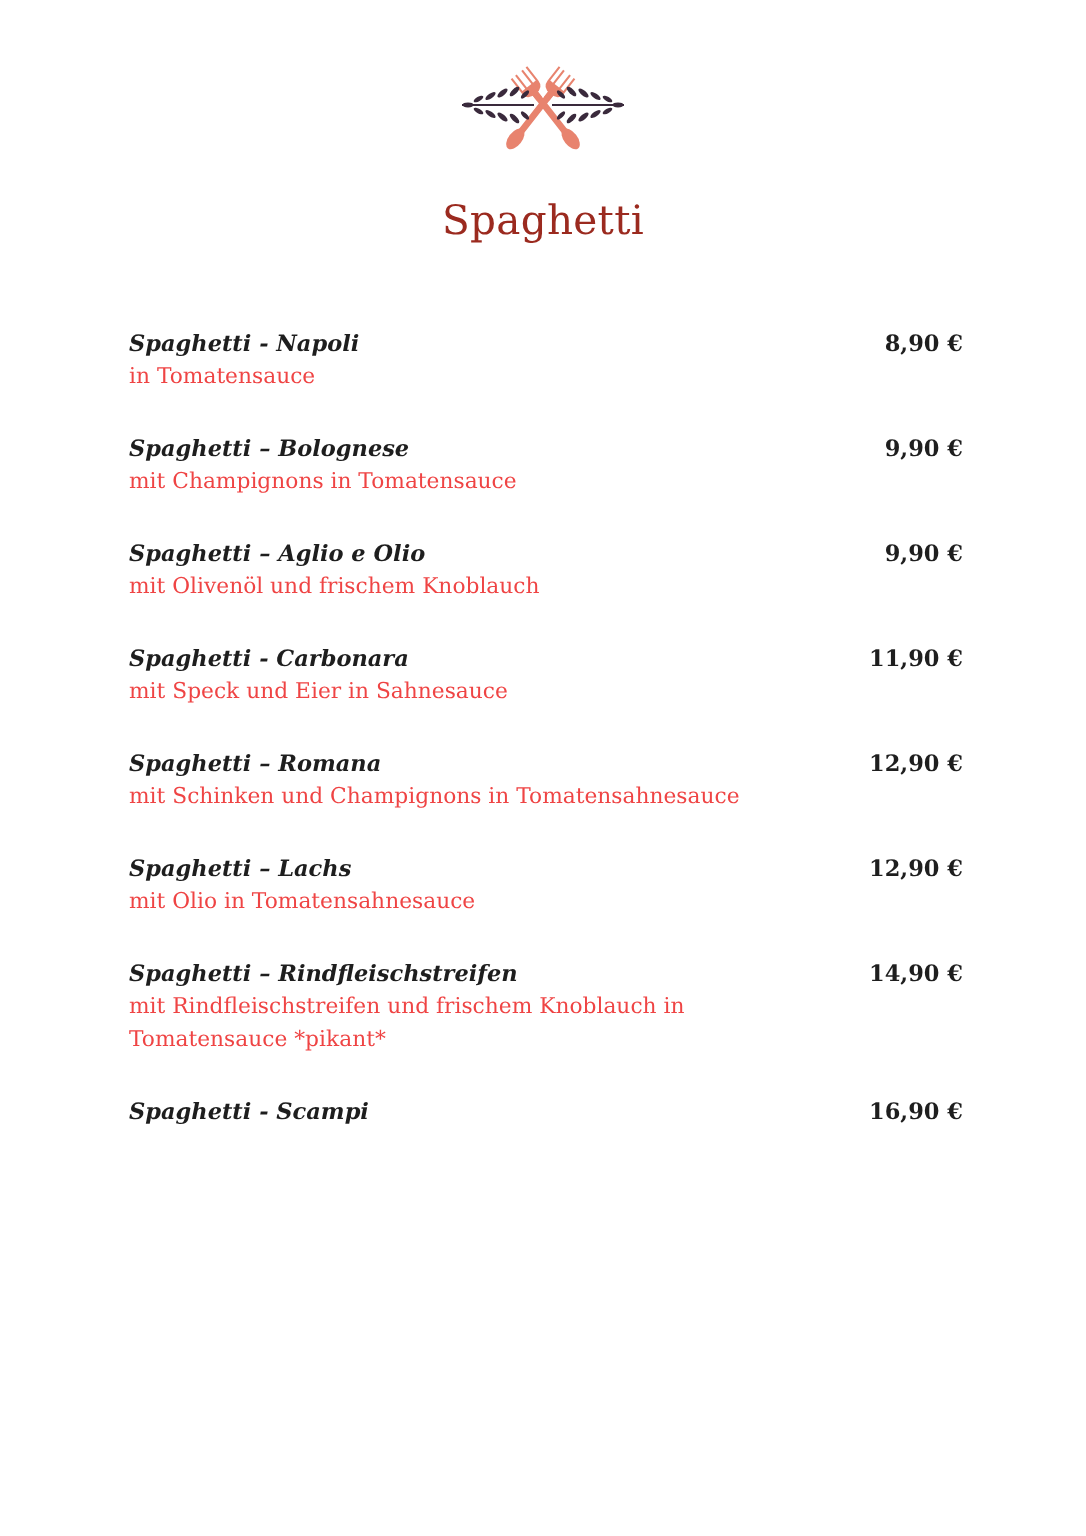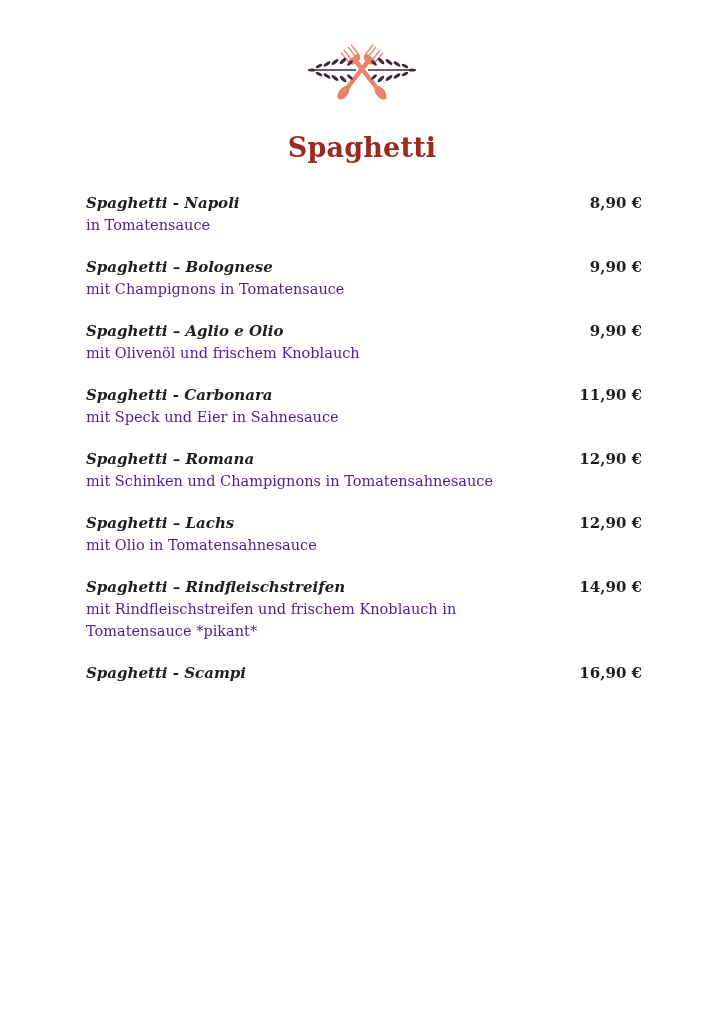--- a/index.html
+++ b/index.html
@@ -4,37 +4,37 @@
 <style>
   html, body { margin: 0; padding: 0; background: #ffffff; }
   body {
     width: 724px; height: 1024px; position: relative; overflow: hidden;
     font-family: "DejaVu Serif", "Liberation Serif", serif;
     color: #222222;
   }
   .logo { position: absolute; left: 302px; top: 30px; width: 120px; height: 78px; }
   .title {
     position: absolute; left: 0; width: 724px; top: 132px; text-align: center;
-    font-family: "DejaVu Serif", serif; font-weight: bold; font-size: 27px;
+    font-family: "DejaVu Serif", serif; font-weight: normal; font-size: 27px;
     color: #9b2a1f; letter-spacing: 0.2px;
   }
   .menu { position: absolute; left: 86px; top: 192px; width: 556px; }
-  .item { position: relative; margin-bottom: 20px; }
+  .item { position: relative; margin-bottom: 20px; margin-top: 26px; }
   .item-head { display: flex; justify-content: space-between; align-items: baseline; }
   .name {
     font-family: "DejaVu Serif", serif; font-style: italic; font-weight: bold;
     font-size: 15px; line-height: 22px; color: #1e1e1e;
   }
   .price {
     font-family: "DejaVu Serif", serif; font-weight: bold;
     font-size: 15px; line-height: 22px; color: #1e1e1e; white-space: nowrap;
   }
   .desc {
     font-family: "DejaVu Serif", serif; font-size: 14.5px; line-height: 22px;
-    color: #4c1d95; max-width: 420px; white-space: pre-line;
+    color: #ef4444; max-width: 420px; white-space: pre-line;
   }
   .desc.wide { max-width: 460px; }
 </style>
 </head>
 <body>
 
 <div class="logo">
   <svg width="120" height="78" viewBox="0 0 120 78">
 
     <g fill="#e8836e">

